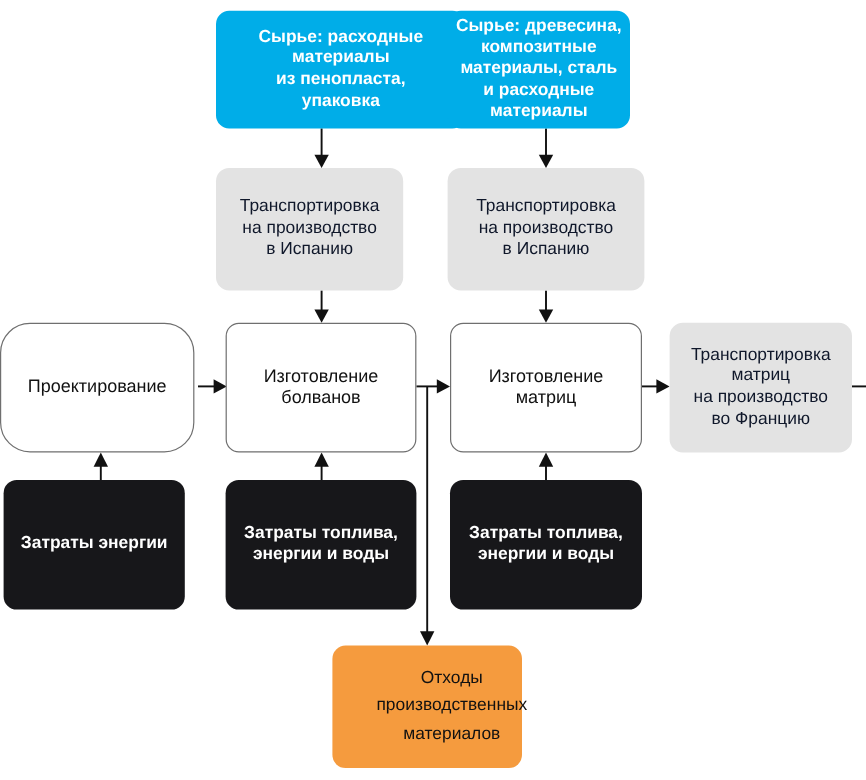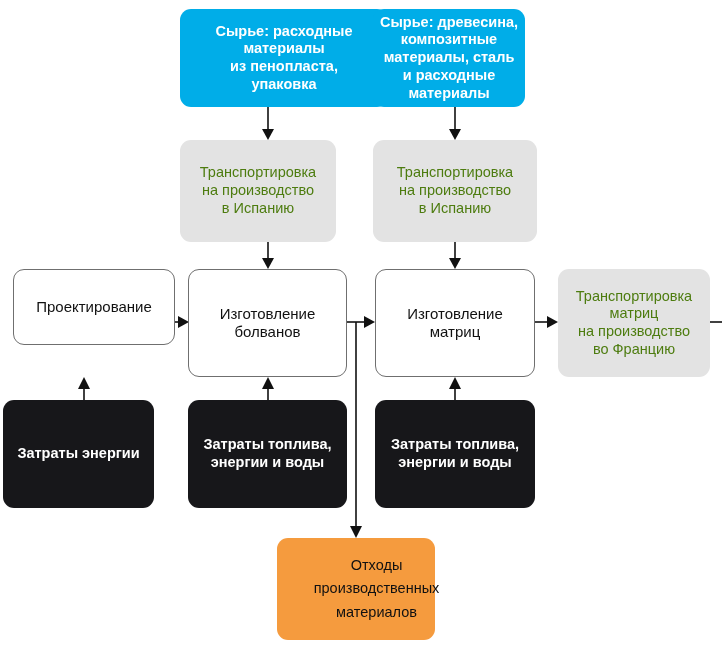--- a/index.html
+++ b/index.html
@@ -33,21 +33,21 @@
     z-index: 2;
   }
   .node-blue {
     background: #00ADE8;
     color: #ffffff;
     font-weight: bold;
     font-size: 14.5px;
   }
   .node-grey {
     background: #E3E3E3;
-    color: #4d7c0f;
+    color: #0f172a;
     font-weight: normal;
     font-size: 14.5px;
   }
   .node-white {
     background: #ffffff;
     color: #111111;
     border: 1.5px solid #6f6f6f;
     font-weight: normal;
     font-size: 15px;
   }
@@ -155,21 +155,21 @@
 материалы</div>
 
   <div class="node node-grey" style="left:180px; top:140px; width:156px; height:102px;">Транспортировка
 на производство
 в Испанию</div>
 
   <div class="node node-grey" style="left:373px; top:140px; width:164px; height:102px;">Транспортировка
 на производство
 в Испанию</div>
 
-  <div class="node node-white" style="left:13px; top:269px; width:162px; height:76px;">Проектирование</div>
+  <div class="node node-white" style="left:0; top:269px; width:162px; height:108px;border-radius:25px;">Проектирование</div>
 
   <div class="node node-white" style="left:188px; top:269px; width:159px; height:108px;">Изготовление
 болванов</div>
 
   <div class="node node-white" style="left:375px; top:269px; width:160px; height:108px;">Изготовление
 матриц</div>
 
   <div class="node node-grey" style="left:558px; top:269px; width:152px; height:108px;">Транспортировка
 матриц
 на производство

